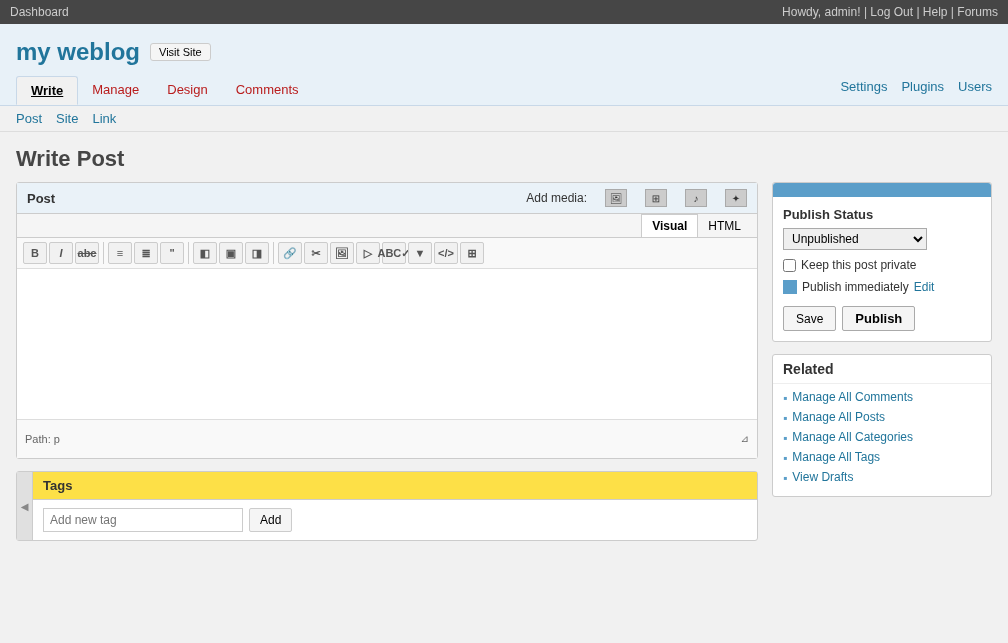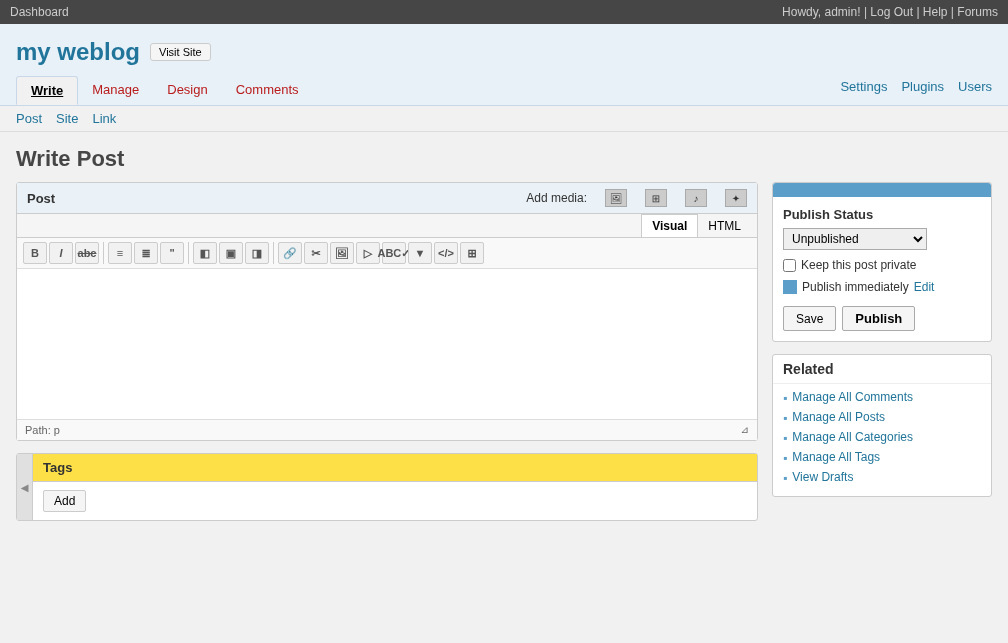--- a/index.html
+++ b/index.html
@@ -210,21 +210,21 @@
 
     
     #editor-area {
       min-height: 150px;
       padding: 8px;
       background: #fff;
     }
 
     
     #editor-status {
-      padding: 4px 8px;
+      padding: 13px 8px;
       font-size: 11px;
       color: #666;
       border-top: 1px solid #ddd;
       background: #f9f9f9;
       display: flex;
       justify-content: space-between;
     }
 
     
     #tags-box {
@@ -494,20 +494,21 @@
         </span>
         <span style="cursor:se-resize; font-size:10px;">⊿</span>
       </div>
     </div>
 
     <div id="tags-box">
       <div id="tags-collapse">◀</div>
       <div id="tags-content">
         <div id="tags-header">Tags</div>
         <div id="tags-body">
+          <input id="tag-input" type="text" placeholder="Add new tag" style="">
           <button id="add-tag-btn">Add</button>
         </div>
       </div>
     </div>
 
   </div>
 
   <div id="right-col">
 
     <div id="publish-box">

